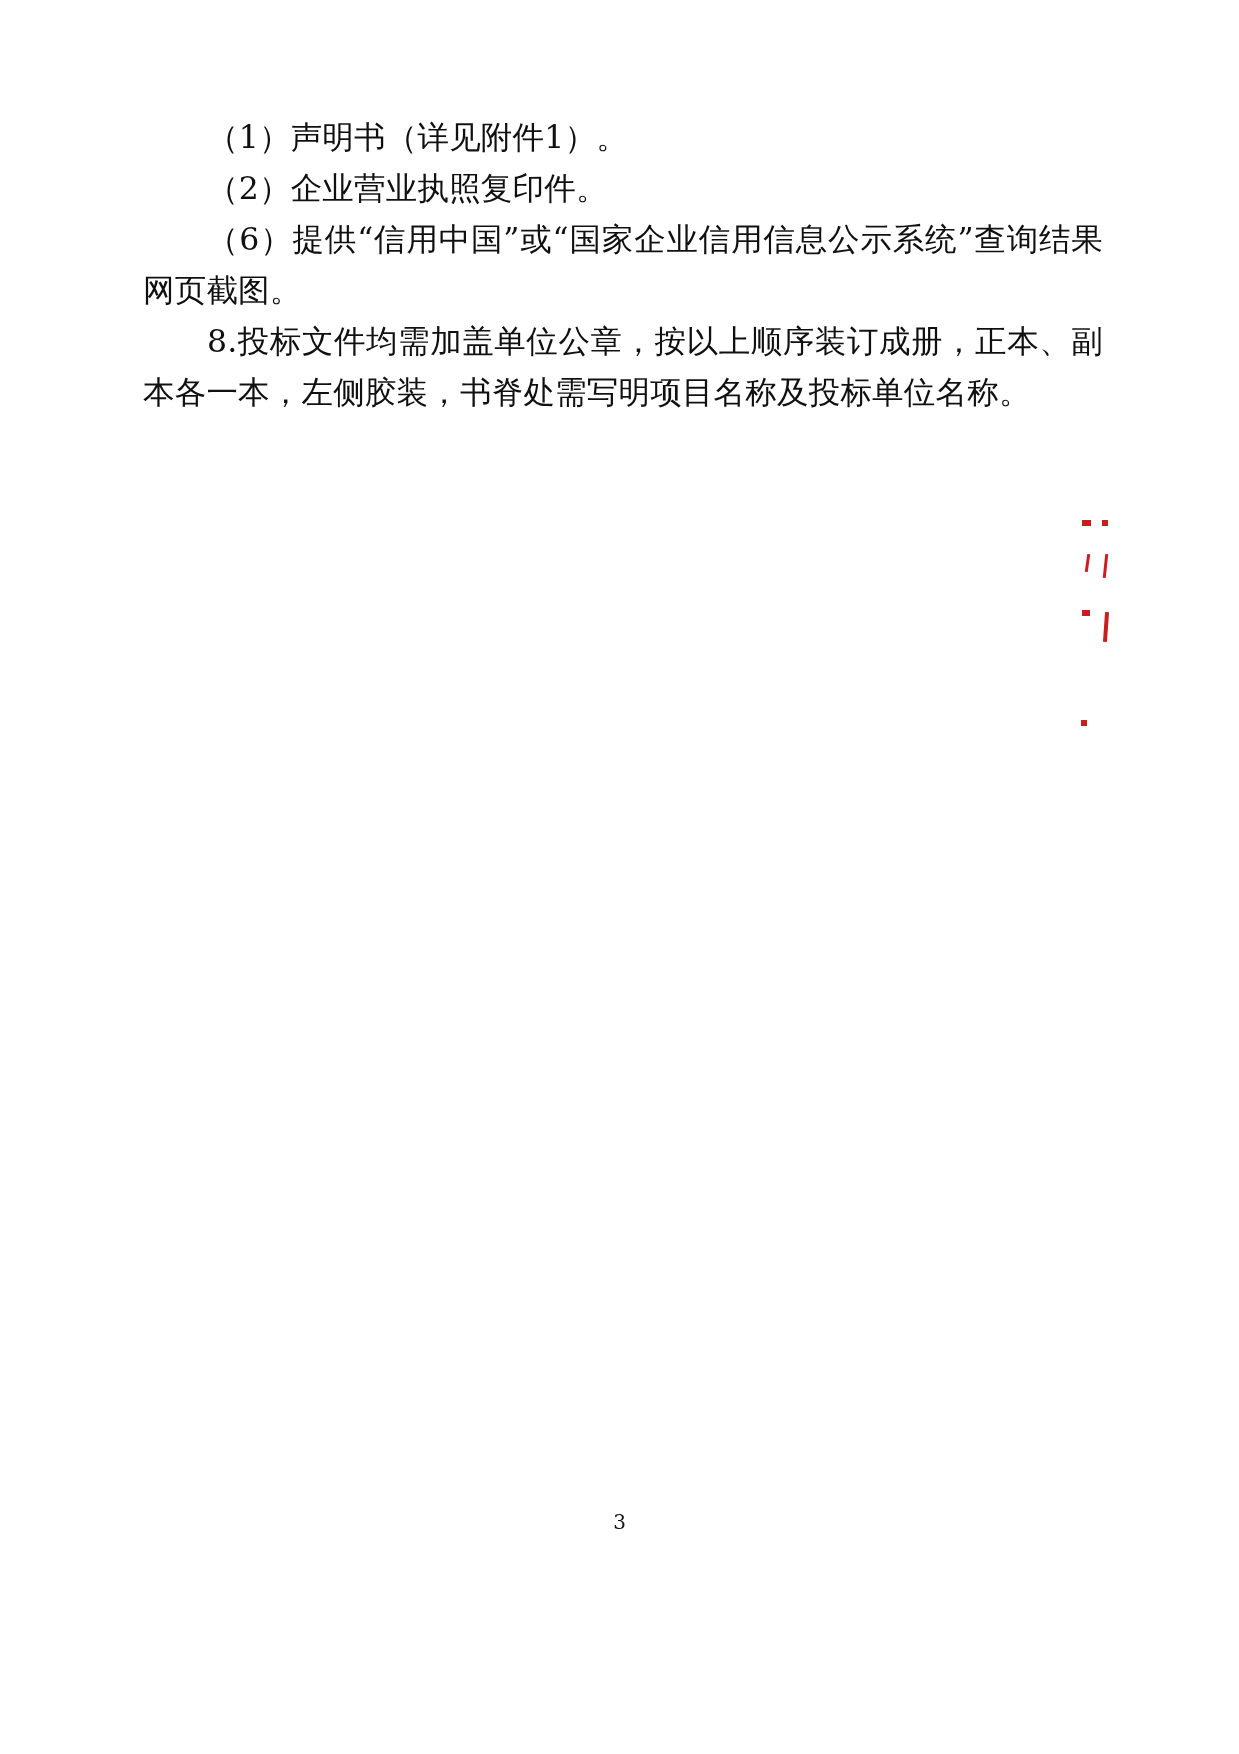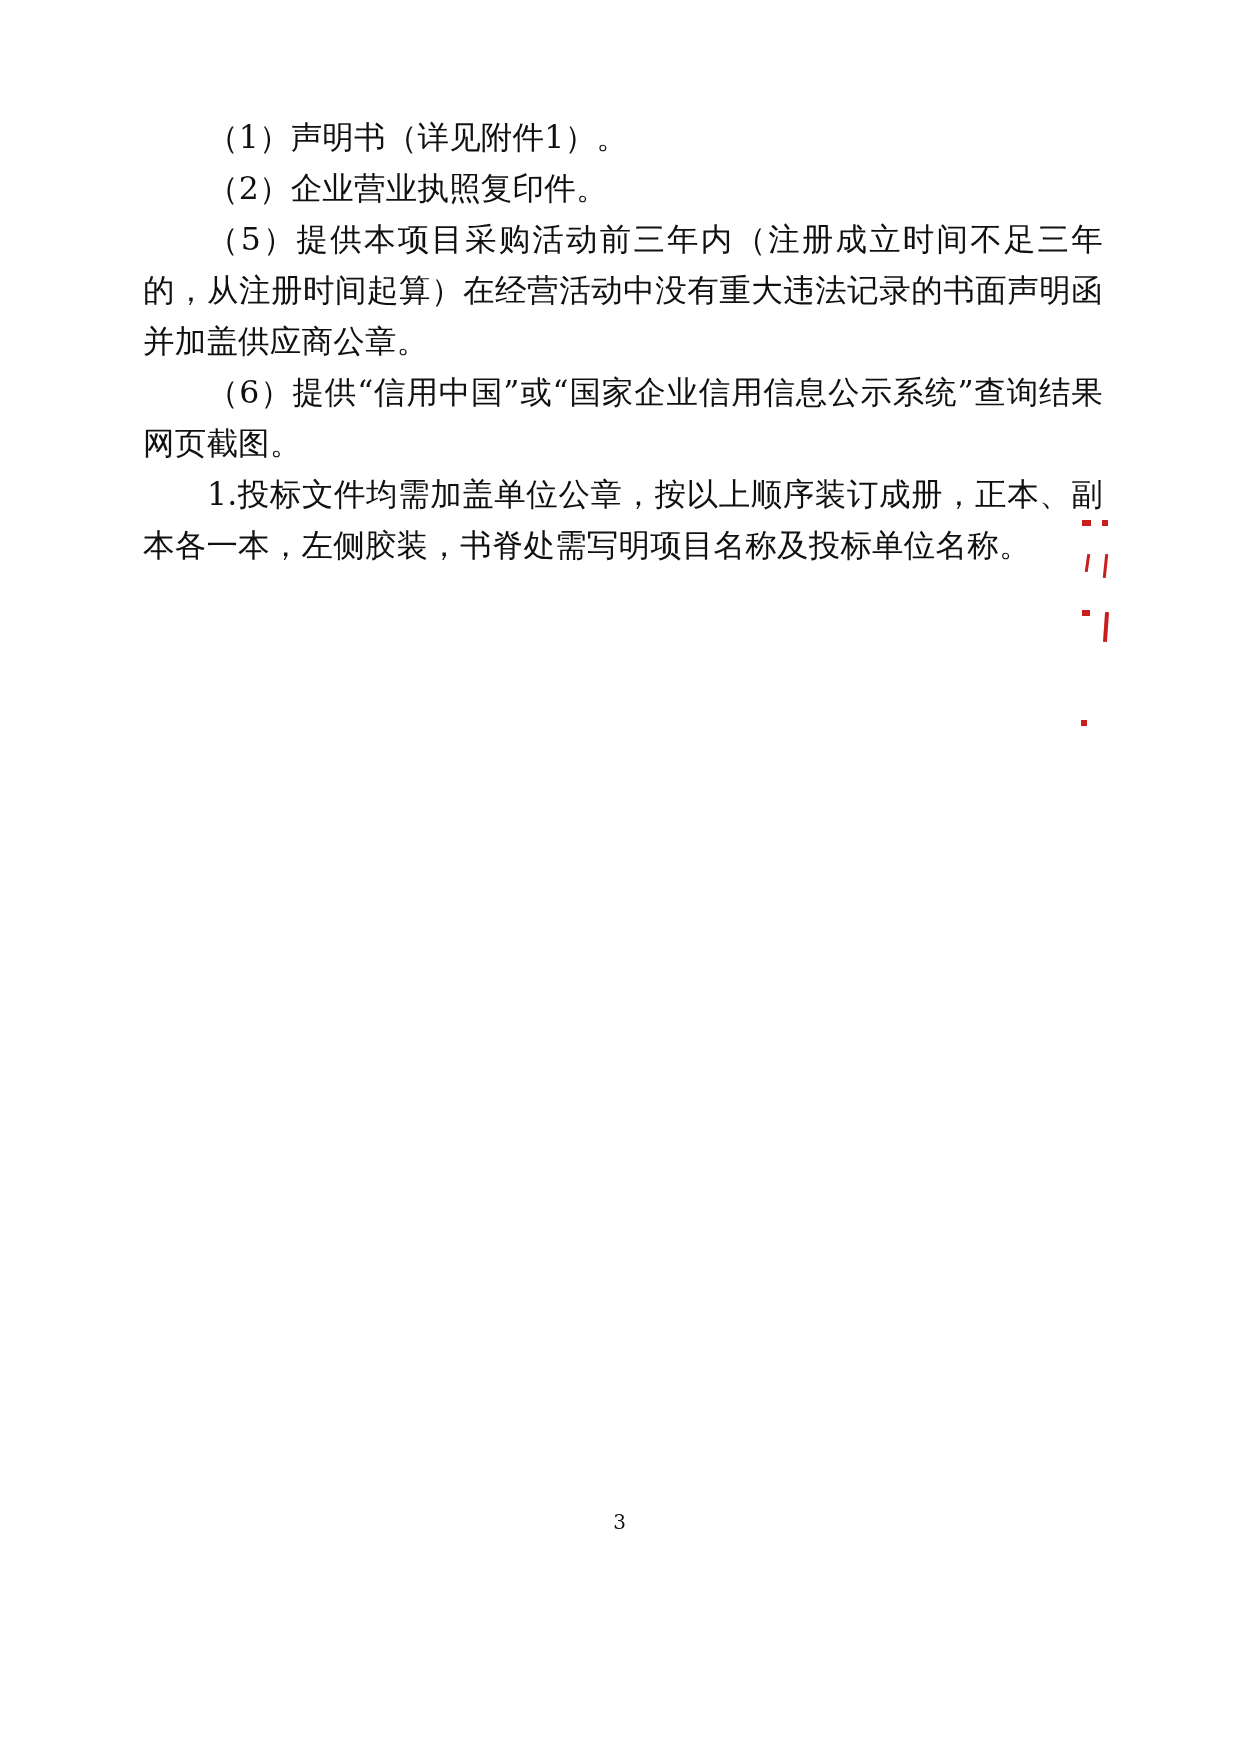--- a/index.html
+++ b/index.html
@@ -71,23 +71,22 @@
   .mark.m7 { left: 1px;  top: 200px; width: 6px;  height: 6px;  }
 </style>
 </head>
 <body>
 
 <div class="page">
 
   <div class="content">
     <p class="para indent">（1）声明书（详见附件1）。</p>
     <p class="para indent">（2）企业营业执照复印件。</p>
-    <p class="para indent">（5）提供本项目采购活动前三年内（注册成立时间不足三年的，从注册时间起算）在经营活动中没有重大违法记录的书面声明函并加盖供应商公章。</p>
     <p class="para indent">（6）提供“信用中国”或“国家企业信用信息公示系统”查询结果网页截图。</p>
-    <p class="para indent">1.投标文件均需加盖单位公章，按以上顺序装订成册，正本、副本各一本，左侧胶装，书脊处需写明项目名称及投标单位名称。</p>
+    <p class="para indent">8.投标文件均需加盖单位公章，按以上顺序装订成册，正本、副本各一本，左侧胶装，书脊处需写明项目名称及投标单位名称。</p>
   </div>
 
   <div class="margin-marks">
     <span class="mark m1"></span>
     <span class="mark m2"></span>
     <span class="mark m3"></span>
     <span class="mark m4"></span>
     <span class="mark m5"></span>
     <span class="mark m6"></span>
     <span class="mark m7"></span>

